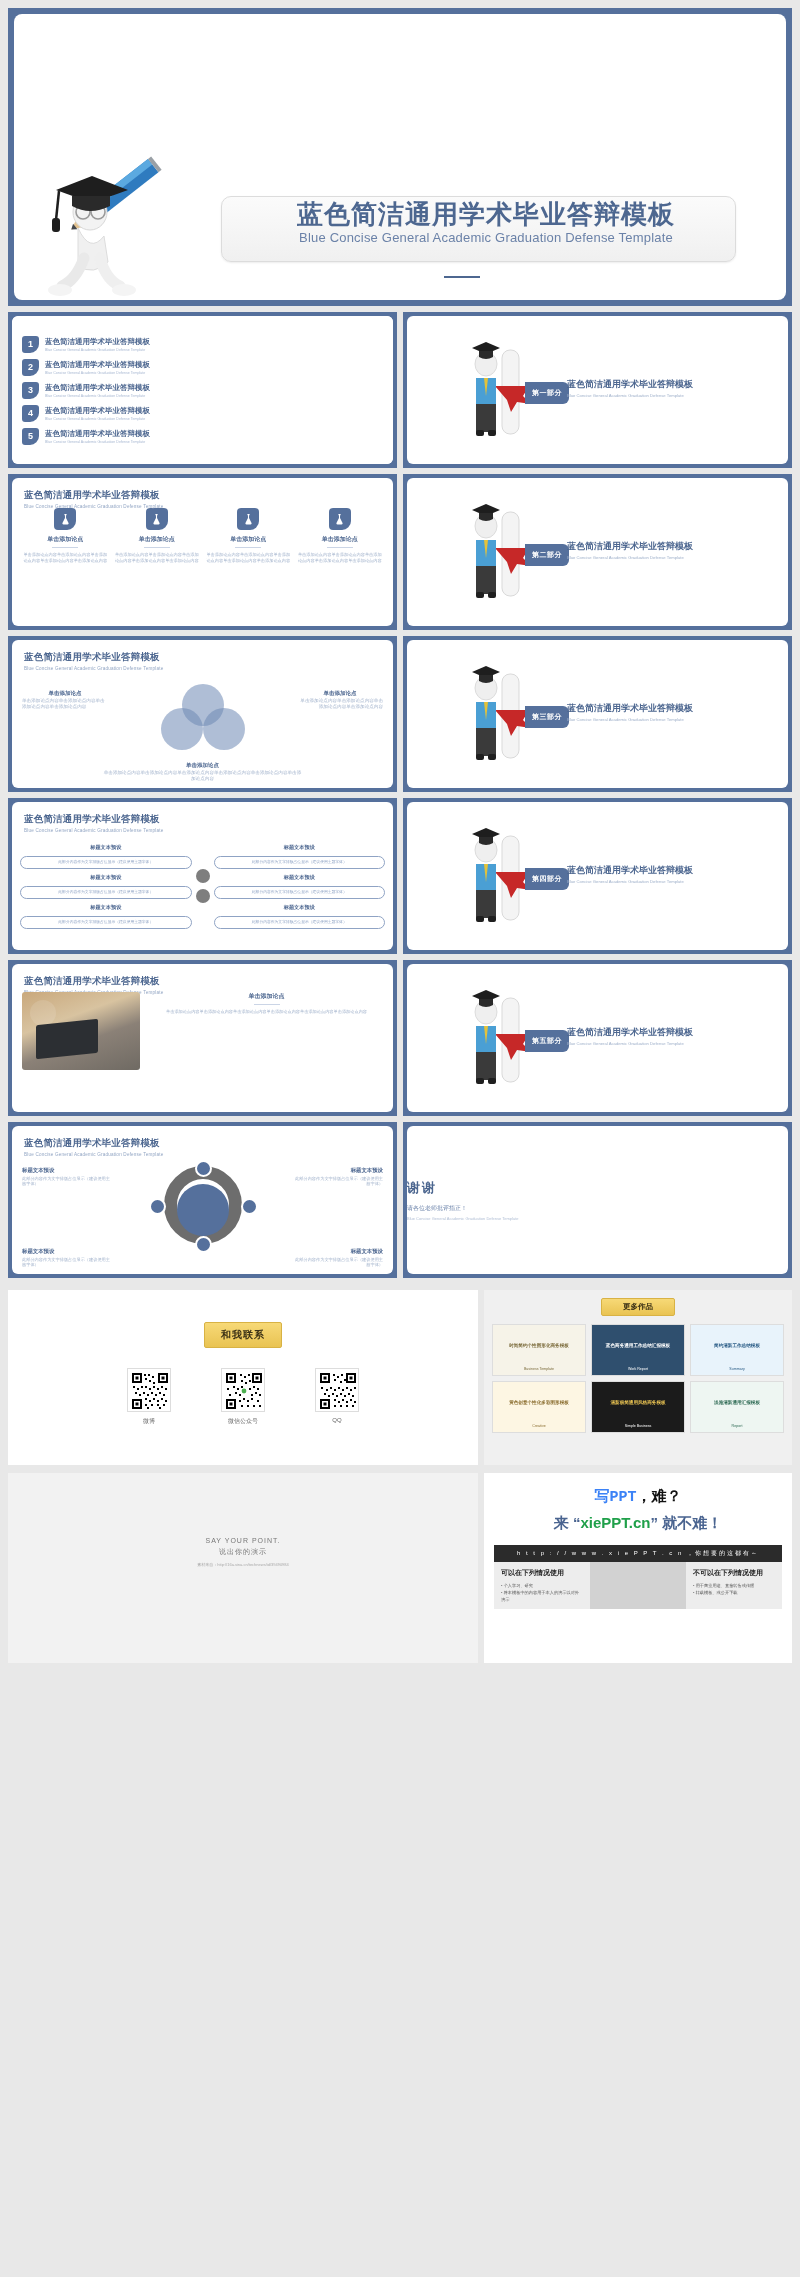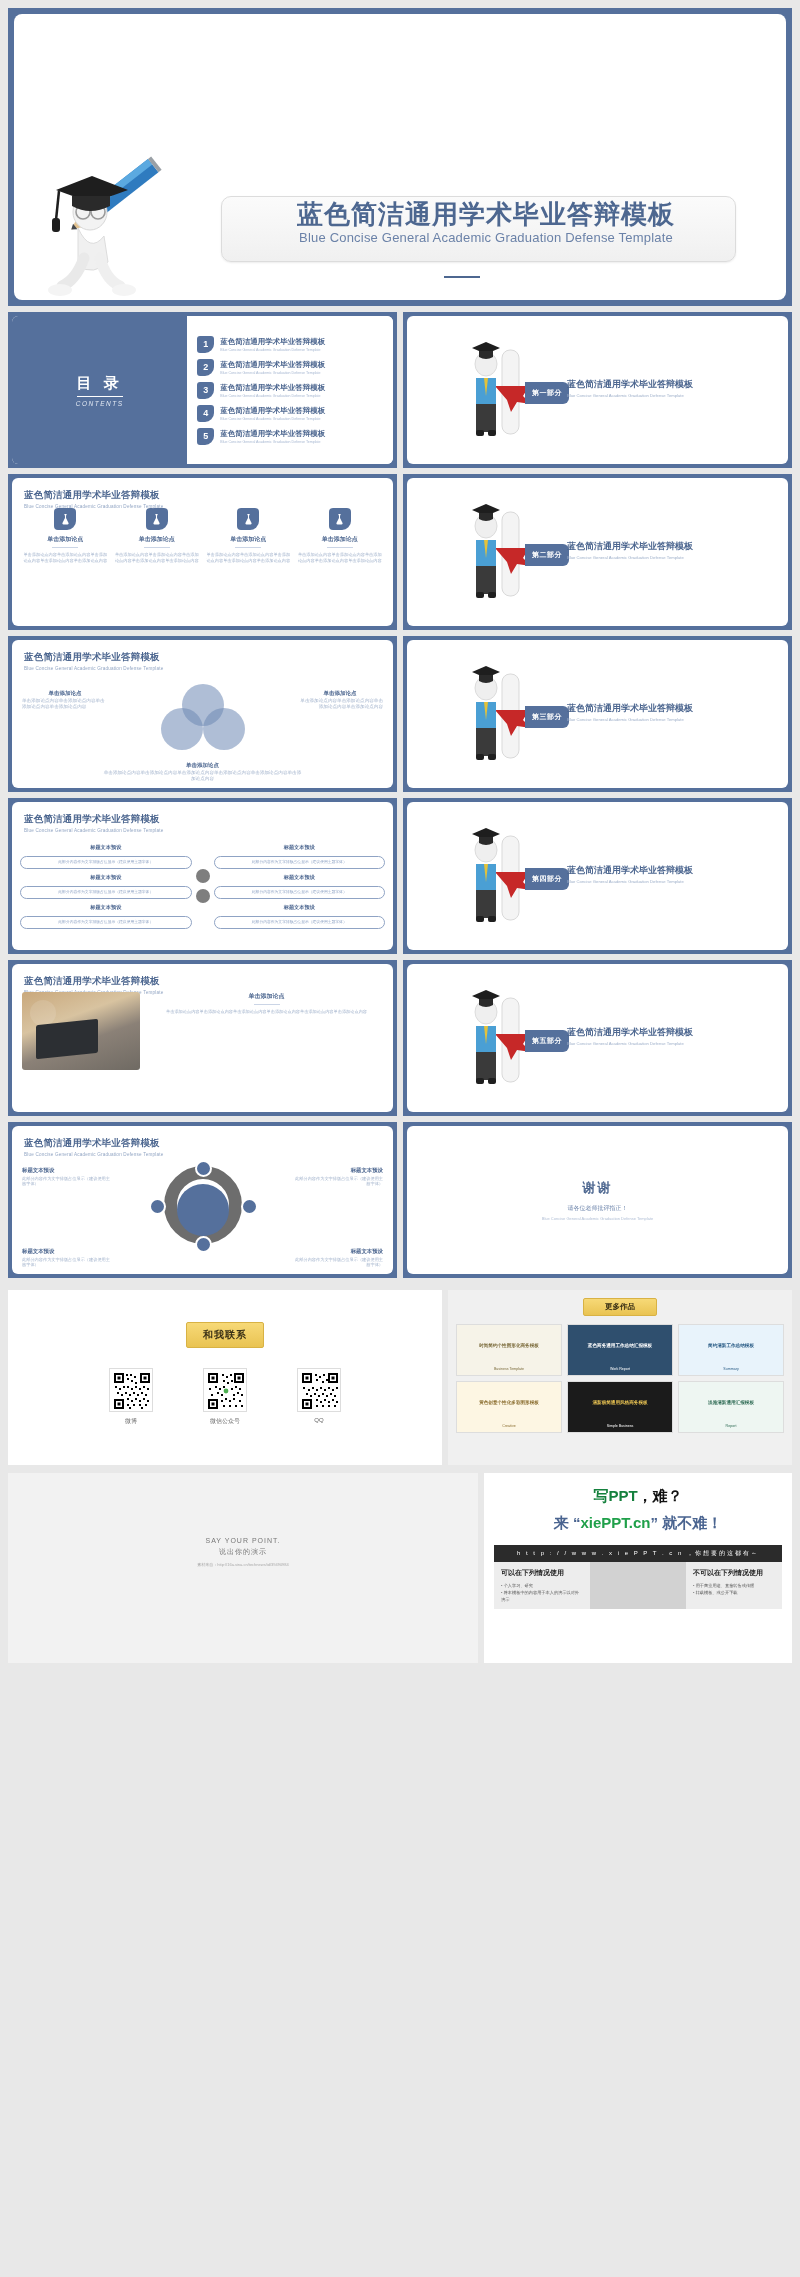--- a/index.html
+++ b/index.html
@@ -139,29 +139,29 @@
   
   .circ-wrap{position:relative;height:100%;padding-top:26px;}
   .circ{position:absolute;left:50%;top:40px;transform:translateX(-50%);width:78px;height:78px;border-radius:50%;
     border:13px solid #6d6d6d;}
   .circ-in{position:absolute;left:50%;top:58px;transform:translateX(-50%);width:52px;height:52px;border-radius:50%;background:#55709c;}
   .node{position:absolute;width:17px;height:17px;border-radius:50%;background:#55709c;border:2px solid #fff;}
   .cblk{position:absolute;width:88px;font-size:4.2px;line-height:5.6px;color:#9fb0ca;}
   .cblk .t{font-size:5.4px;font-weight:bold;color:#4d6790;margin-bottom:2px;display:block;}
 
   
-  .thanks{height:100%;display:flex;flex-direction:column;align-items:center;justify-content:center;}
+  .thanks{height:100%;display:flex;flex-direction:column;justify-content:center;}
   .thanks .zh{font-size:13px;font-weight:bold;color:#4d6790;letter-spacing:2px;}
   .thanks .sub{font-size:6px;color:#6f86ac;margin-top:7px;}
   .thanks .en{font-size:4px;color:#b3c0d6;margin-top:3px;}
 
   
   .bottom { display:flex; gap:6px; padding:0 8px 8px; }
   .bcol{ background:#fff; }
-  .bleft{ width:434px; }
+  .bleft{ width:470px; }
   .bright{ flex:1; background:#fca5a5;}
 
   .contact{ height:175px; position:relative;}
   .btn-yellow{
     position:absolute; left:50%; top:32px; transform:translateX(-50%);
     background:linear-gradient(#f7d977,#e9c352); border:1px solid #d8b244; border-radius:2px;
     color:#3a3015; font-size:10px; font-weight:bold; padding:5px 16px; letter-spacing:1px;
   }
   .qrrow{ position:absolute; top:78px; left:0; right:0; display:flex; justify-content:center; gap:50px;}
   .qrcell{ text-align:center;}
@@ -193,21 +193,21 @@
   .fright{ flex:1; background:#fff; height:190px; position:relative; padding:14px 10px;}
 
   .sayyour{position:absolute;left:0;right:0;top:56px;text-align:center;}
   .saylogo{font-size:22px;letter-spacing:2px;font-weight:bold;}
   .saylogo i{font-style:normal;}
   .say1{color:#8bbf4a;} .say2{color:#e0b43a;} .say3{color:#c9543c;} .say4{color:#5a8fc7;} .say5{color:#7a7a7a;}
   .sayline1{font-size:7px;color:#777;letter-spacing:1px;margin-top:8px;}
   .sayline2{font-size:7px;color:#777;letter-spacing:1px;margin-top:3px;}
 
   .ad1{text-align:center;font-size:15px;font-weight:bold;margin-bottom:8px;}
-  .ad1 .r{color:#15803d;}
+  .ad1 .r{color:#3b82f6;font-family:Liberation Mono, monospace;}
   .ad1 .k{color:#111;}
   .ad2{text-align:center;font-size:15px;font-weight:bold;margin-bottom:12px;}
   .ad2 .g{color:#20a04a;}
   .urlbar{background:#2b2b2b;color:#fff;text-align:center;font-size:6px;letter-spacing:2px;padding:4px 0;}
   .twocol{display:flex;background:#ededed;}
   .twocol > div{flex:1;padding:6px 7px;}
   .twocol h4{font-size:7px;color:#222;margin-bottom:4px;}
   .twocol li{font-size:4.2px;color:#555;list-style:none;line-height:7px;}
   .twocol li:before{content:"• ";}
   .divvert{width:1px;background:#d2d2d2;}
@@ -258,24 +258,20 @@
     </div>
   </div>
 
   <div class="grid">
 
     <div class="row">
       <div class="cell">
         <div class="frame">
           <div class="slide mini">
             <div class="toc">
-              <div class="toc-left">
-                <div class="zh">目 录</div>
-                <div class="en">CONTENTS</div>
-              </div>
               <div class="toc-right">
                 <div class="toc-item">
                   <div class="toc-num">1</div>
                   <div class="toc-tx">
                     <div class="zh">蓝色简洁通用学术毕业答辩模板</div>
                     <div class="en">Blue Concise General Academic Graduation Defense Template</div>
                   </div>
                 </div>
                 <div class="toc-item">
                   <div class="toc-num">2</div>

